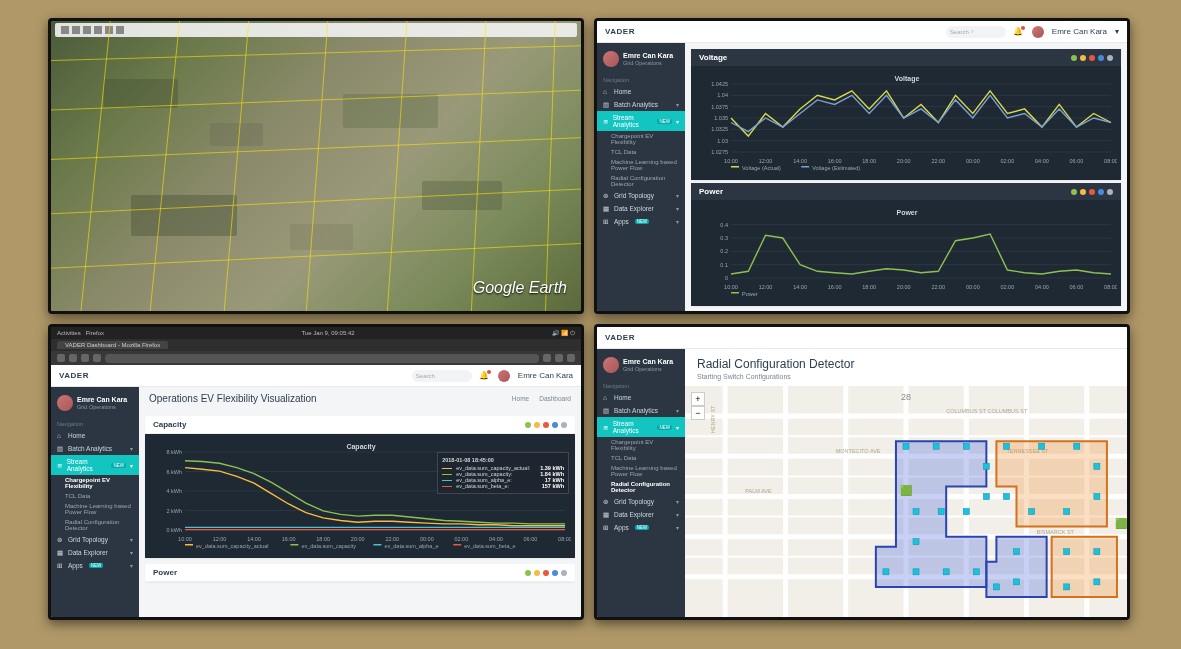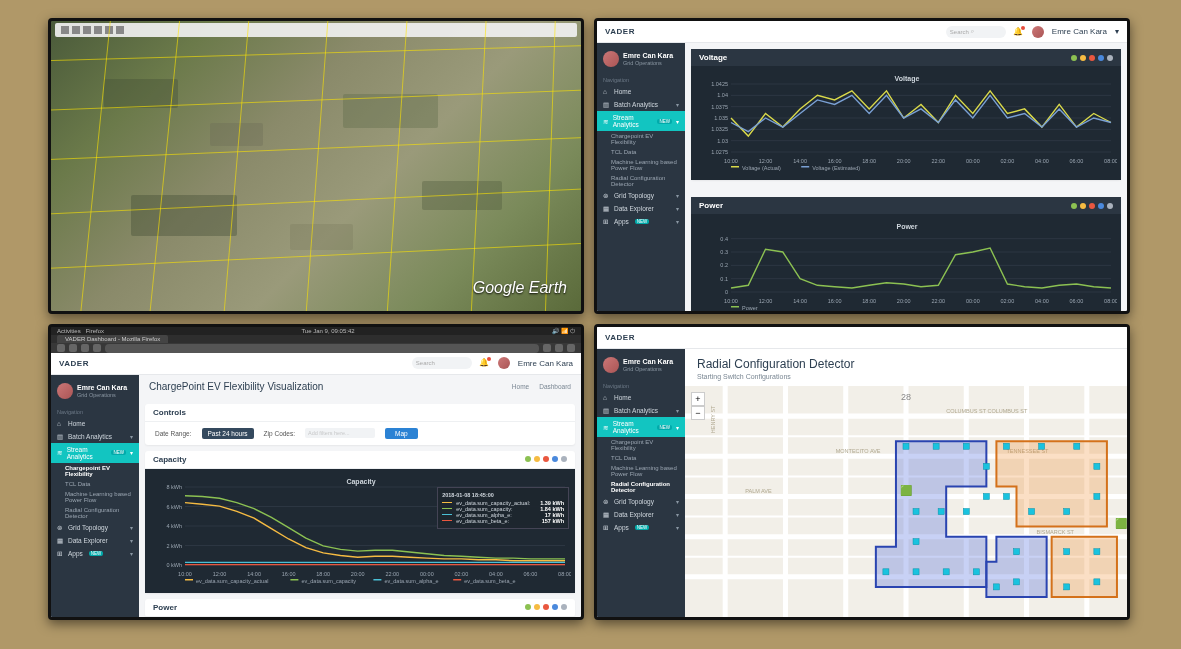--- a/index.html
+++ b/index.html
@@ -169,21 +169,21 @@
     <div class="sb-sub ">Chargepoint EV Flexibility</div>
     <div class="sb-sub">TCL Data</div>
     <div class="sb-sub">Machine Learning based Power Flow</div>
     <div class="sb-sub ">Radial Configuration Detector</div>
     <div class="sb-item"><span class="sb-icon">⊚</span>Grid Topology<span class="caret">▾</span></div>
     <div class="sb-item"><span class="sb-icon">▦</span>Data Explorer<span class="caret">▾</span></div>
     <div class="sb-item"><span class="sb-icon">⊞</span>Apps <span class="badge-new">NEW</span><span class="caret">▾</span></div>
           </div>
       <div class="content">
 
-        <div class="card" style="margin:6px 6px 17px;">
+        <div class="card" style="margin:6px 6px 3px;">
           <div class="card-h dark">
                 <span>Voltage</span>
             <div class="dots">
                   <span class="d-g"></span>
                   <span class="d-y"></span>
                   <span class="d-r"></span>
                   <span class="d-b"></span>
                   <span class="d-gray"></span>
                 </div>
           </div>
@@ -392,39 +392,25 @@
     <div class="sb-sub active">Chargepoint EV Flexibility</div>
     <div class="sb-sub">TCL Data</div>
     <div class="sb-sub">Machine Learning based Power Flow</div>
     <div class="sb-sub ">Radial Configuration Detector</div>
     <div class="sb-item"><span class="sb-icon">⊚</span>Grid Topology<span class="caret">▾</span></div>
     <div class="sb-item"><span class="sb-icon">▦</span>Data Explorer<span class="caret">▾</span></div>
     <div class="sb-item"><span class="sb-icon">⊞</span>Apps <span class="badge-new">NEW</span><span class="caret">▾</span></div>
             </div>
         <div class="content">
           <div class="page-h">
-            <span>ChargePoint EV Flexibility Visualization</span>
+            <span>Operations EV Flexibility Visualization</span>
             <span class="links">
                   <span>Home</span>
                   <span>Dashboard</span>
                 </span>
-          </div>
-          <div class="card controls-card">
-            <div class="card-h">
-                  <span>Controls</span>
-                </div>
-            <div class="body">
-              <span>Date Range:</span>
-              <span class="pill">Past 24 hours</span>
-              <span>Zip Codes:</span>
-              <span class="inp" title="Add filters here...">
-                    <span style="opacity:.6">Add filters here...</span>
-                  </span>
-              <span class="btn-map">Map</span>
-            </div>
           </div>
           <div class="card">
             <div class="card-h">
                   <span>Capacity</span>
               <div class="dots">
                     <span class="d-g"></span>
                     <span class="d-y"></span>
                     <span class="d-r"></span>
                     <span class="d-b"></span>
                     <span class="d-gray"></span>

